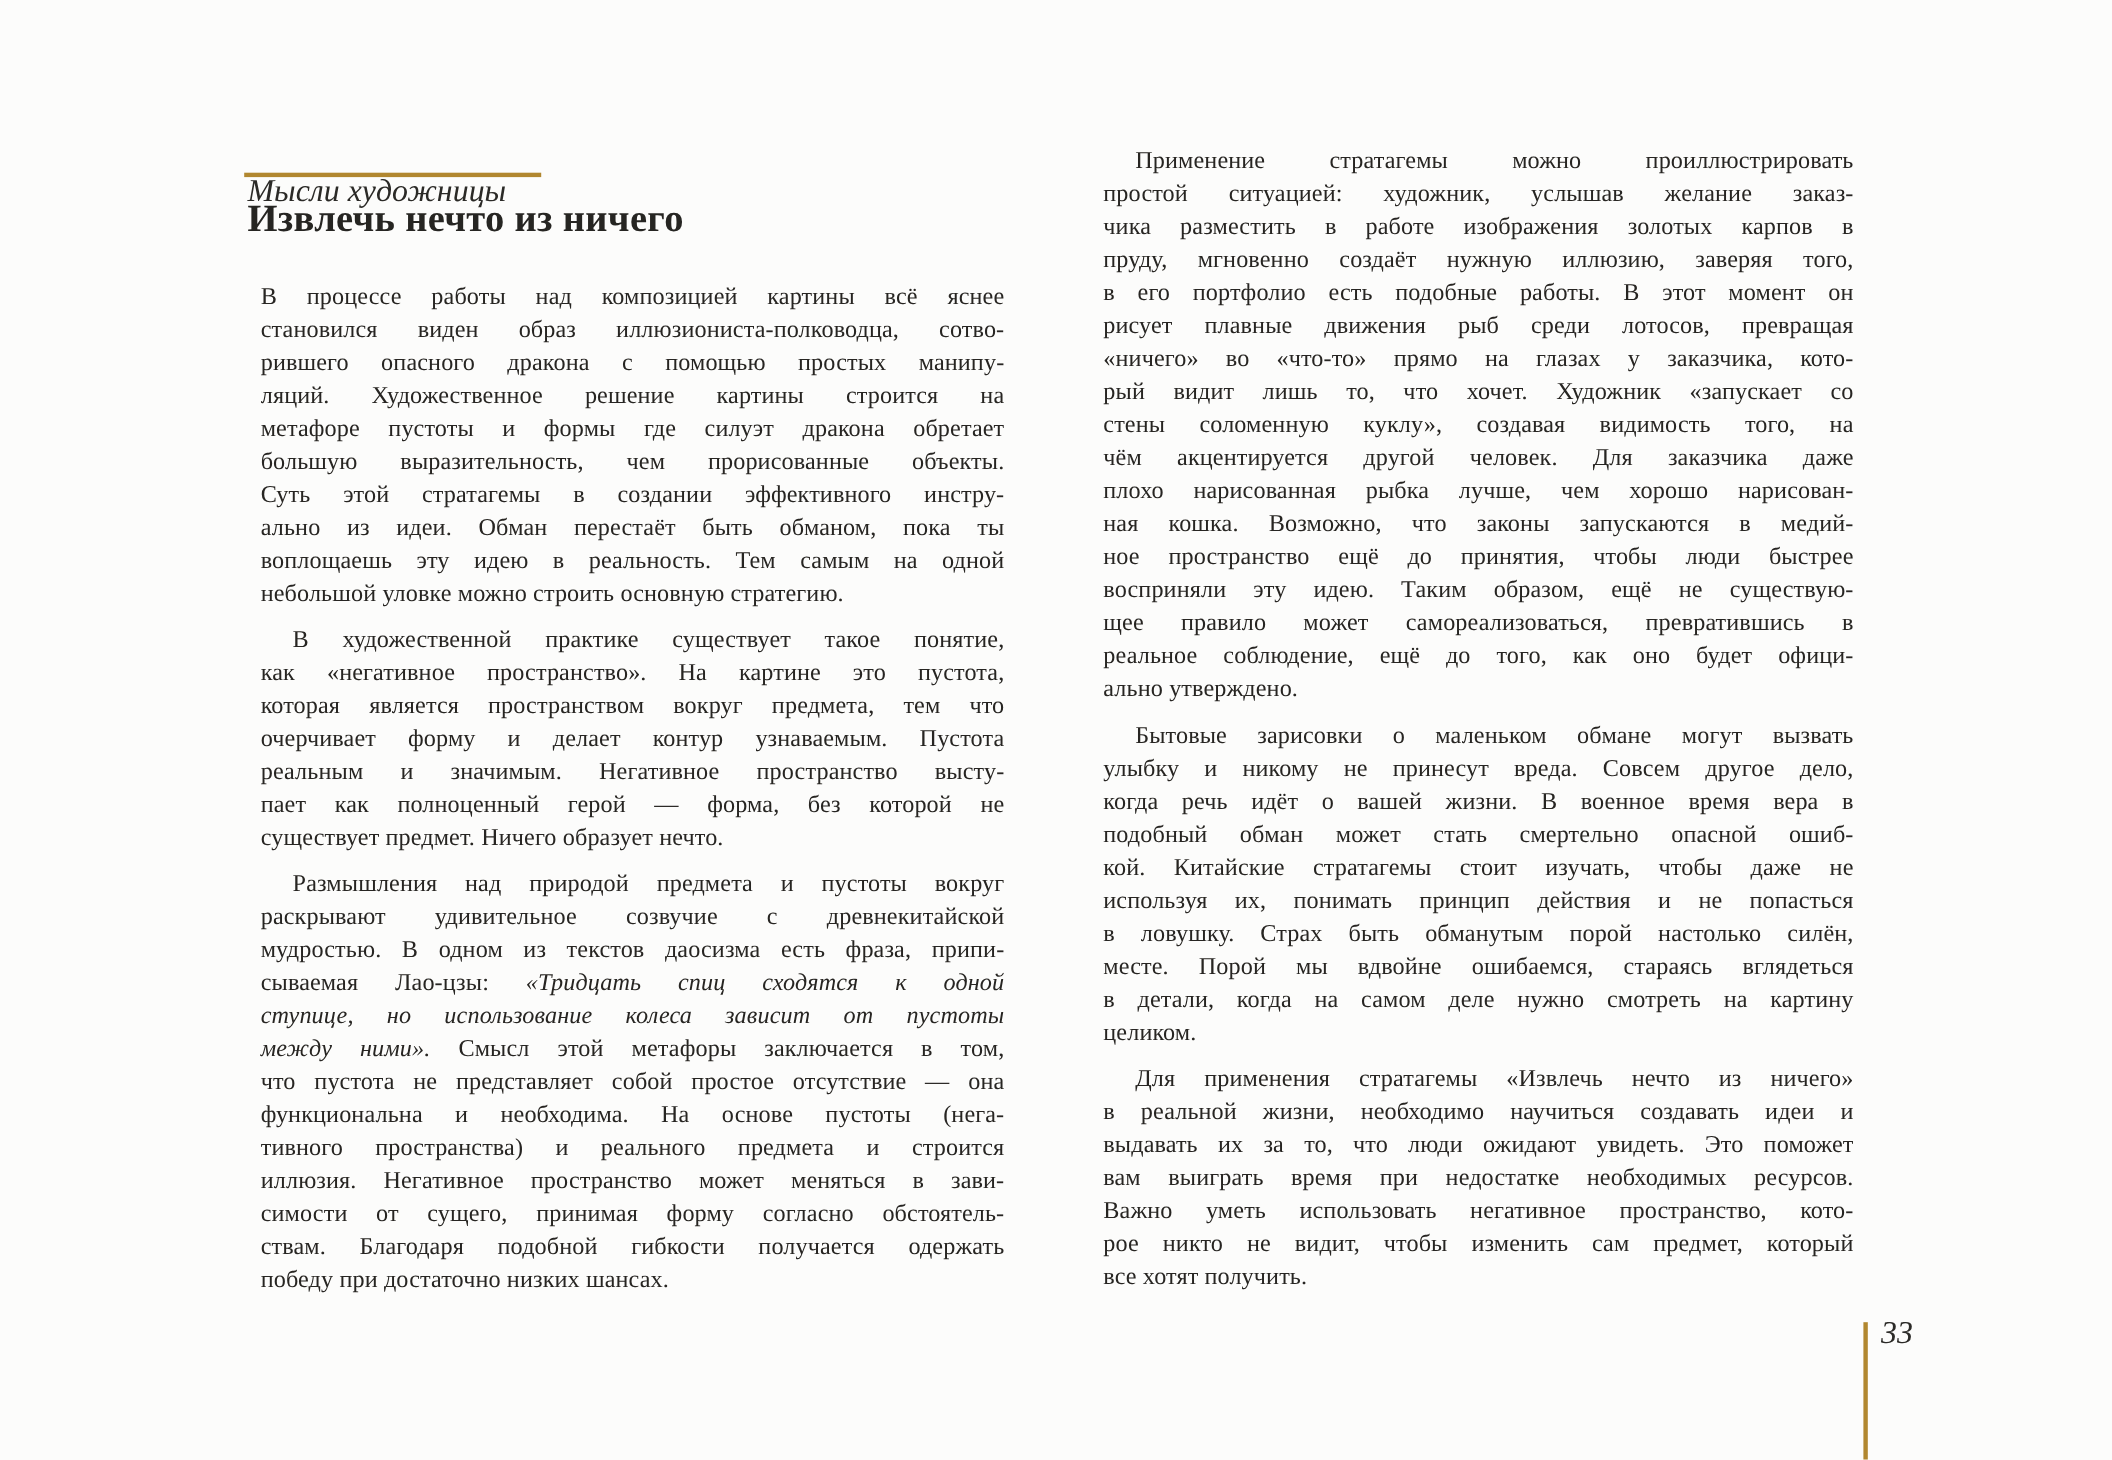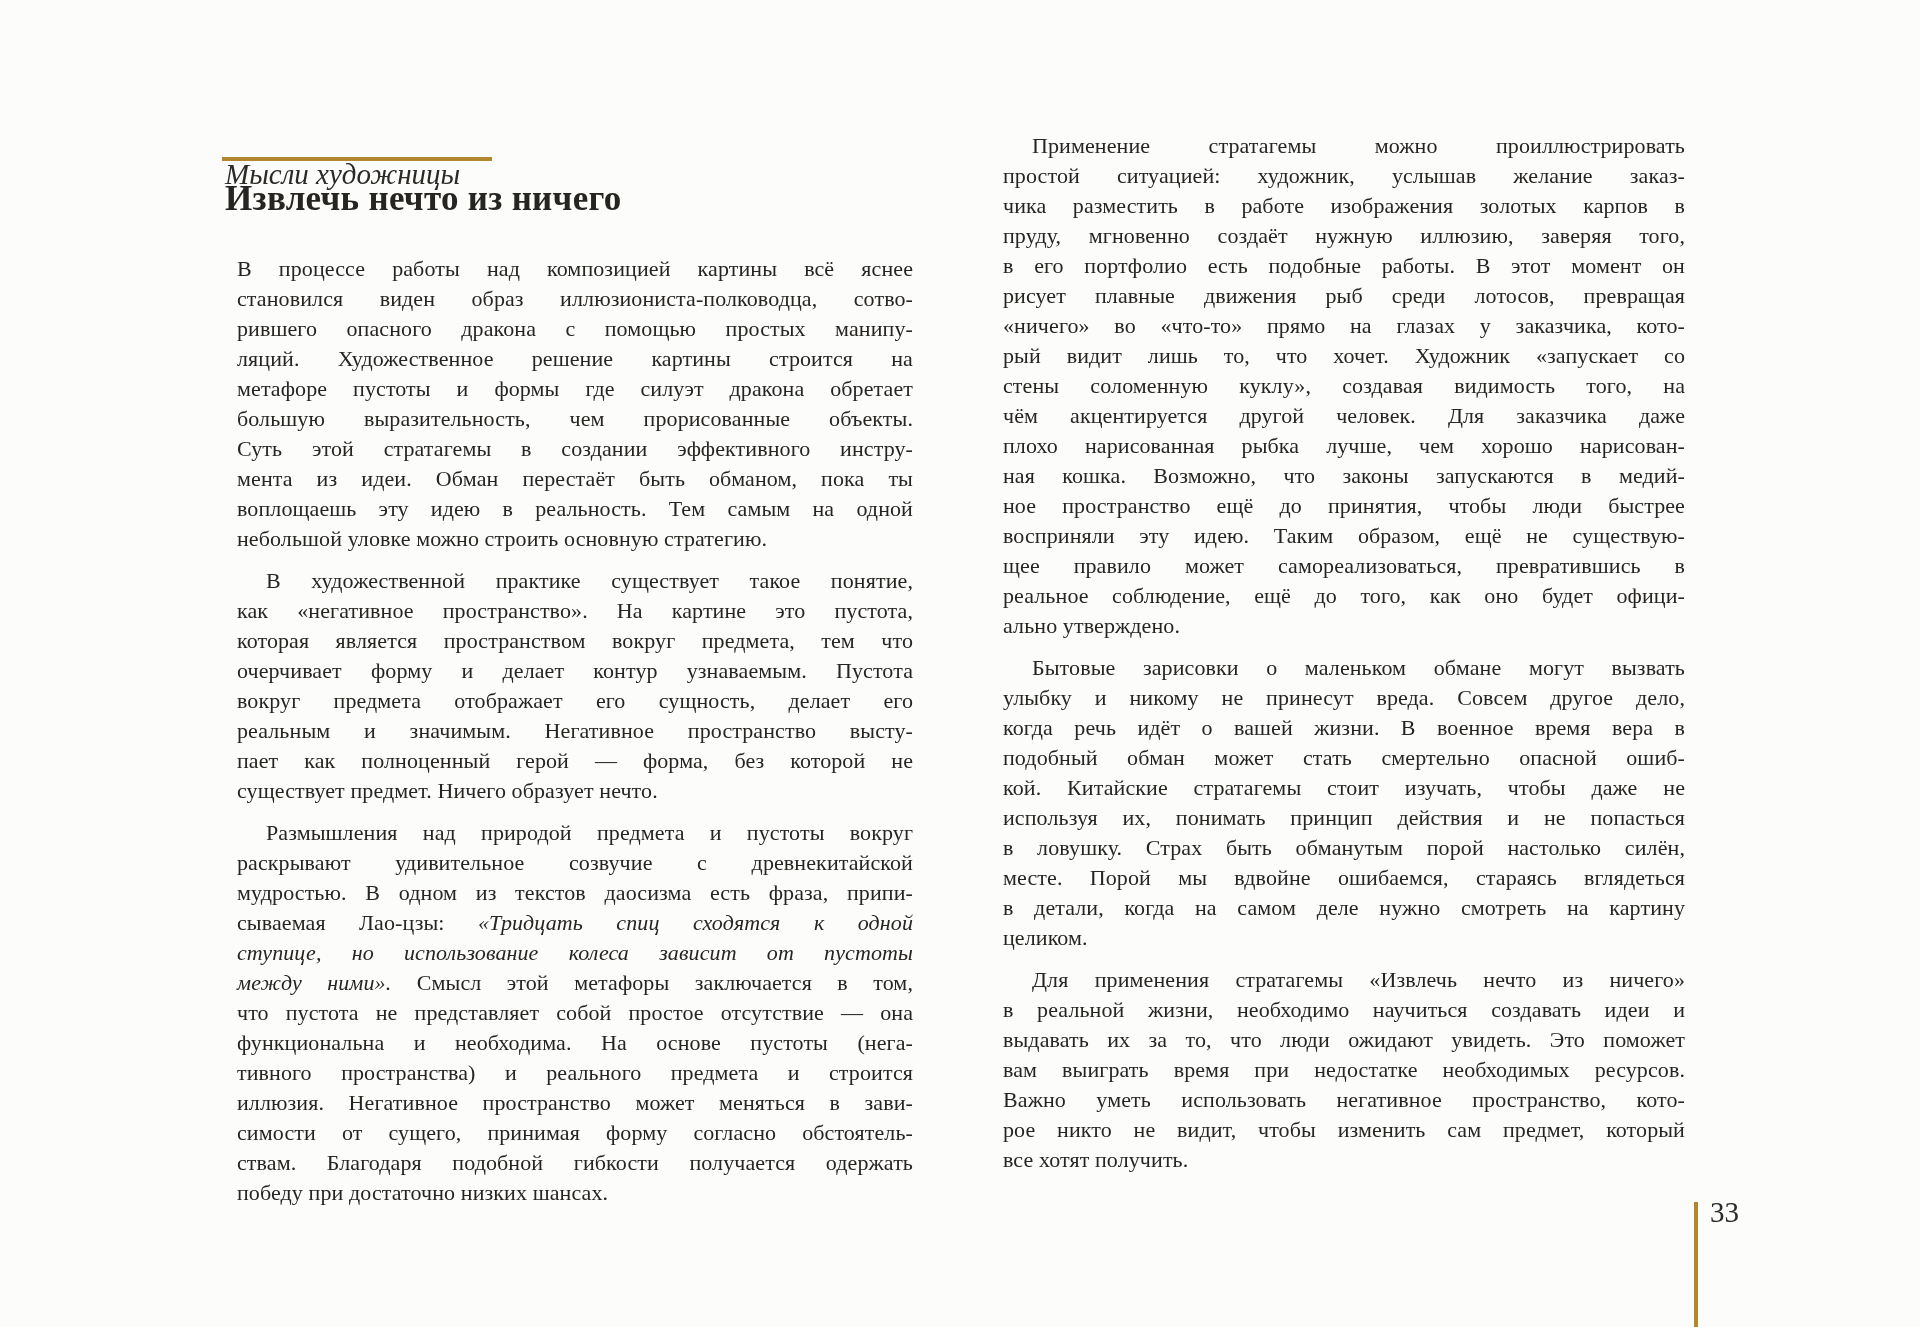--- a/index.html
+++ b/index.html
@@ -40,49 +40,48 @@
   }
   .tline.lastline { text-align: left; text-align-last: auto; }
   .tline.indent { padding-left: 29px; }
   .tline i { }
   .folio-rule {
     position: absolute; left: 1694px; top: 1202px;
     width: 4px; height: 125px; background: #b1872f;
   }
   .folio {
     position: absolute; left: 1710px; top: 1196px;
-    font-size: 29px; color: #2b2a27;
+    font-style: italic; font-size: 29px; color: #2b2a27;
   }
 </style>
 </head>
 <body>
 
 <div class="kicker">Мысли художницы</div>
 <div class="kicker-rule"></div>
 <h1 class="chapter-title">Извлечь нечто из ничего</h1>
 
 <div class="col col-left">
     <div class="para">
       <div class="tline"><span>В процессе работы над композицией картины всё яснее</span></div>
       <div class="tline"><span>становился виден образ иллюзиониста-полководца, сотво-</span></div>
       <div class="tline"><span>рившего опасного дракона с помощью простых манипу-</span></div>
       <div class="tline"><span>ляций. Художественное решение картины строится на</span></div>
       <div class="tline"><span>метафоре пустоты и формы где силуэт дракона обретает</span></div>
       <div class="tline"><span>большую выразительность, чем прорисованные объекты.</span></div>
       <div class="tline"><span>Суть этой стратагемы в создании эффективного инстру-</span></div>
-      <div class="tline"><span>мента из идеи. Обман перестаёт быть обманом, пока ты</span></div>
+      <div class="tline"><span>ально из идеи. Обман перестаёт быть обманом, пока ты</span></div>
       <div class="tline"><span>воплощаешь эту идею в реальность. Тем самым на одной</span></div>
       <div class="tline lastline"><span>небольшой уловке можно строить основную стратегию.</span></div>
     </div>
     <div class="para">
       <div class="tline indent"><span>В художественной практике существует такое понятие,</span></div>
       <div class="tline"><span>как «негативное пространство». На картине это пустота,</span></div>
       <div class="tline"><span>которая является пространством вокруг предмета, тем что</span></div>
       <div class="tline"><span>очерчивает форму и делает контур узнаваемым. Пустота</span></div>
-      <div class="tline"><span>вокруг предмета отображает его сущность, делает его</span></div>
       <div class="tline"><span>реальным и значимым. Негативное пространство высту-</span></div>
       <div class="tline"><span>пает как полноценный герой — форма, без которой не</span></div>
       <div class="tline lastline"><span>существует предмет. Ничего образует нечто.</span></div>
     </div>
     <div class="para">
       <div class="tline indent"><span>Размышления над природой предмета и пустоты вокруг</span></div>
       <div class="tline"><span>раскрывают удивительное созвучие с древнекитайской</span></div>
       <div class="tline"><span>мудростью. В одном из текстов даосизма есть фраза, припи-</span></div>
       <div class="tline"><span>сываемая Лао-цзы: </span><i>«Тридцать спиц сходятся к одной</i></div>
       <div class="tline"><i>ступице, но использование колеса зависит от пустоты</i></div>

